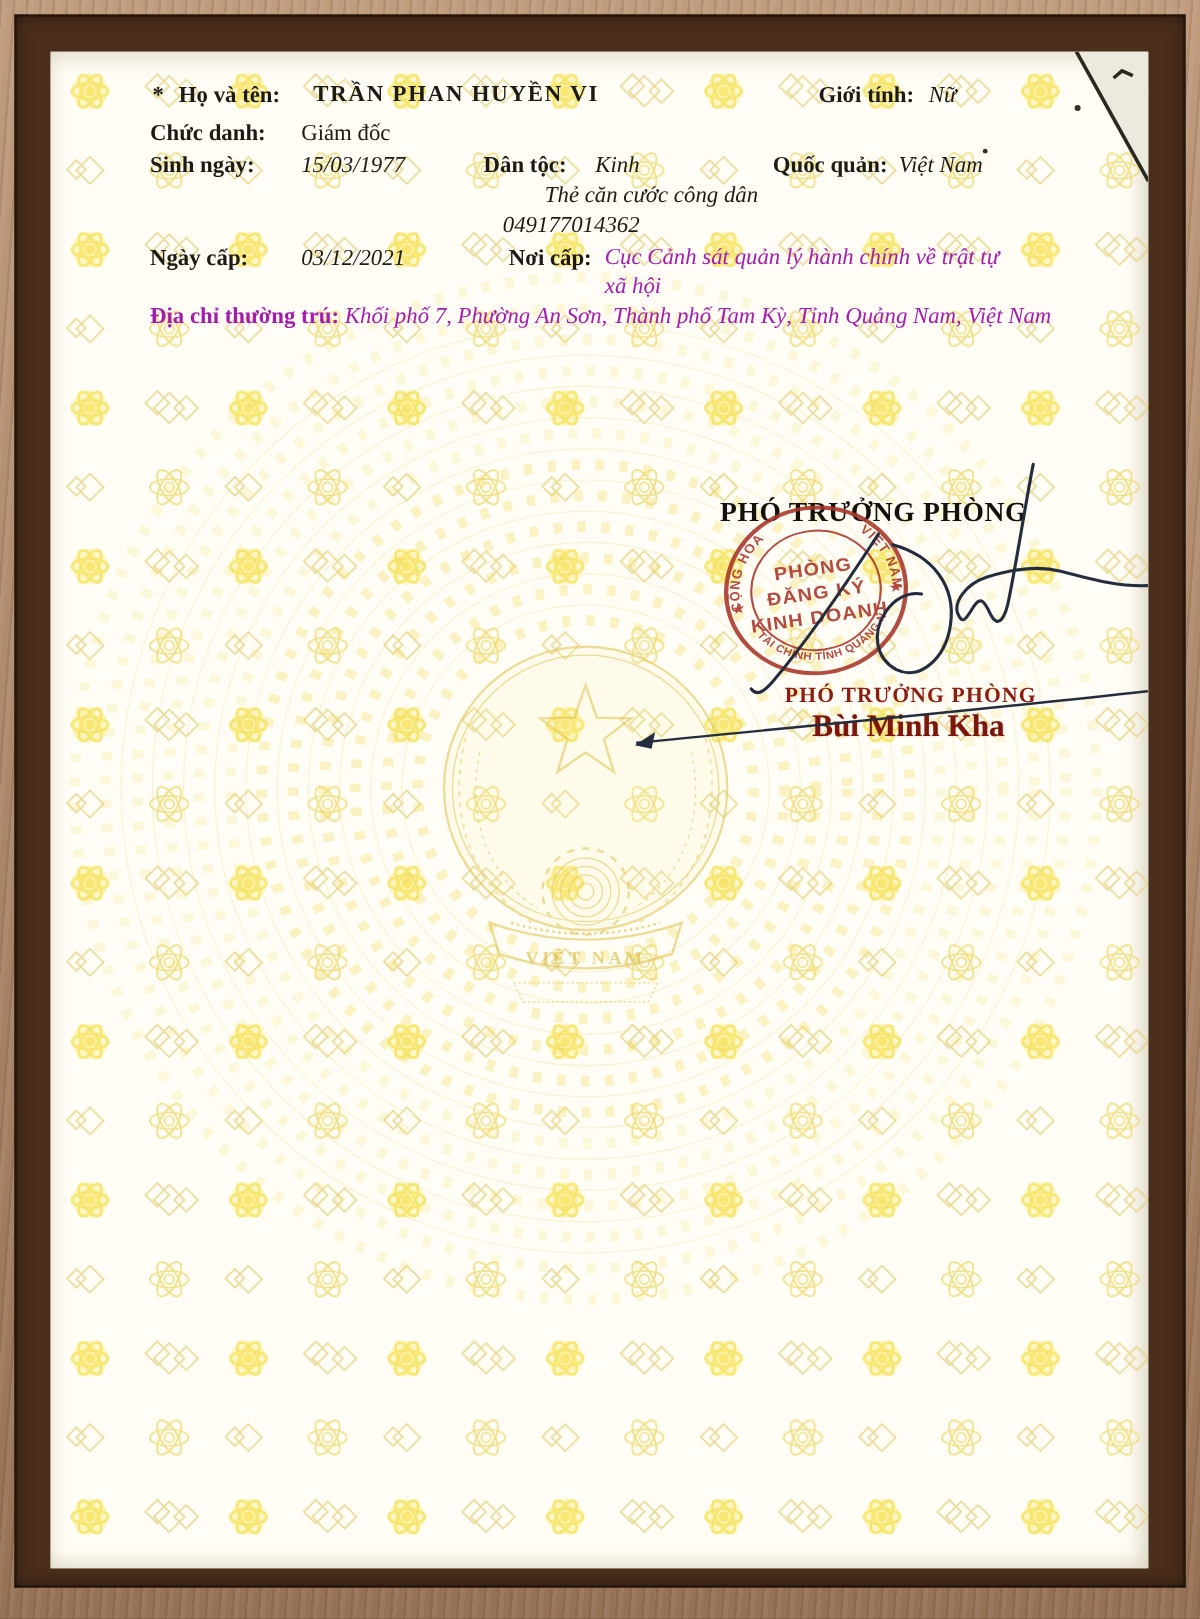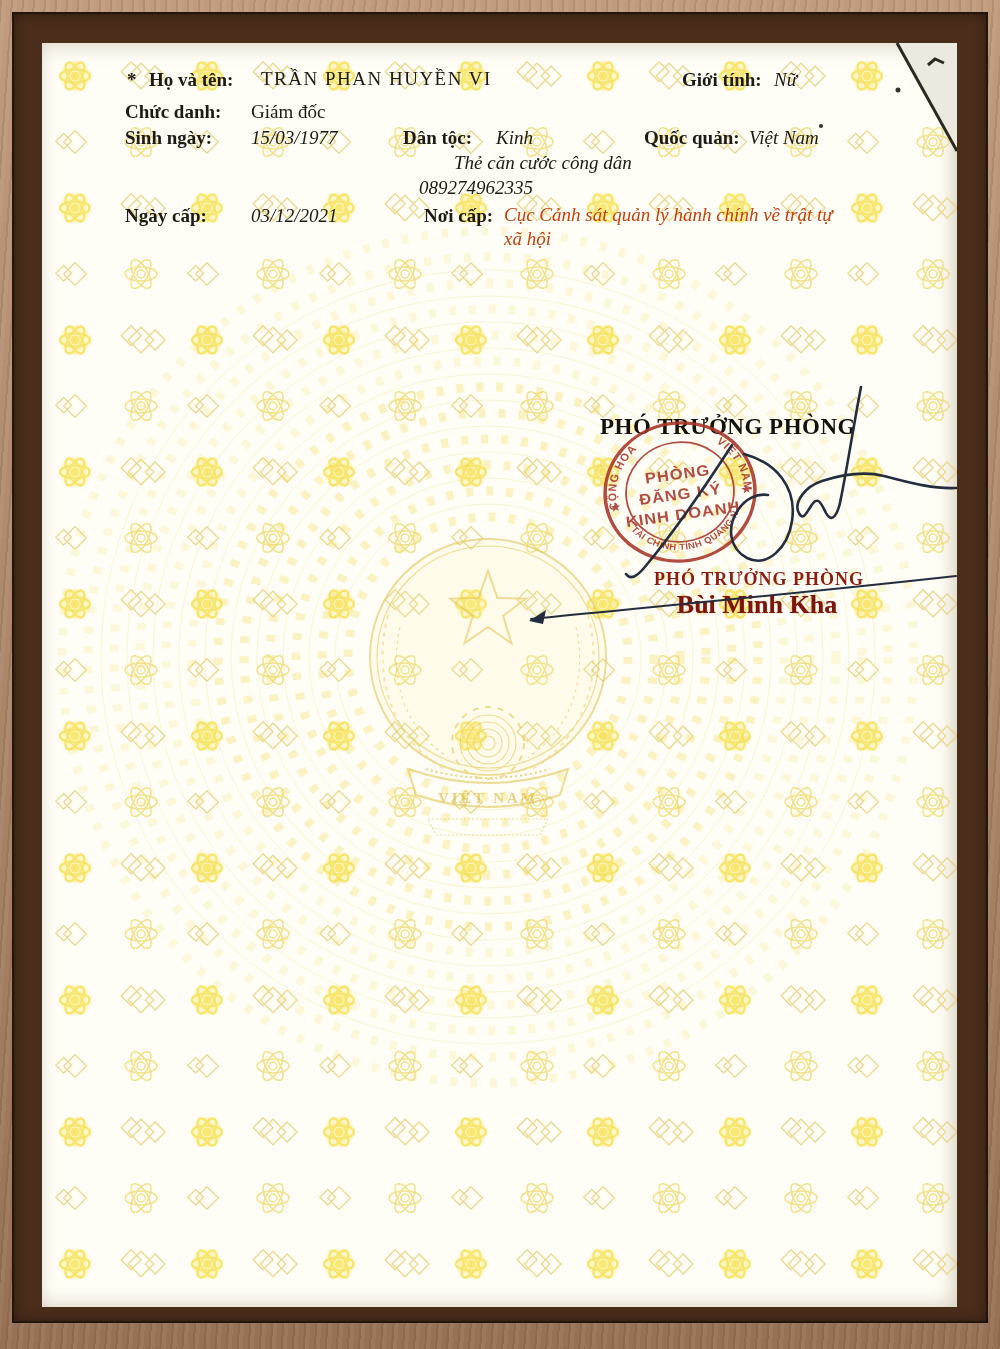--- a/index.html
+++ b/index.html
@@ -16,22 +16,22 @@
   
   .paper{position:absolute;left:42px;top:43px;width:915px;height:1264px;
     background:var(--paper);overflow:hidden;
     box-shadow:inset -9px 0 16px rgba(130,105,60,.14), inset 0 10px 16px rgba(130,105,60,.10),
                inset 0 -8px 14px rgba(130,105,60,.10);}
   svg.layer{position:absolute;left:0;top:0;width:915px;height:1264px;pointer-events:none;}
   
   .t{position:absolute;font-size:19px;color:#1d1a15;white-space:nowrap;line-height:25px;}
   .lbl{font-weight:600;}
   .val{font-style:italic;}
-  .wrapblk{position:absolute;font-size:19px;color:#c2410c;line-height:26px;white-space:normal;}
-  .name-val{letter-spacing:1.5px;font-weight:400;}
+  .wrapblk{position:absolute;font-size:19px;color:#a21caf;line-height:26px;white-space:normal;}
+  .name-val{letter-spacing:1.5px;font-weight:700;}
   .ast{font-weight:700;}
   .heading{position:absolute;width:370px;text-align:center;font-weight:700;font-size:23px;
            letter-spacing:.5px;color:#14110c;white-space:nowrap;}
   .signer-title{position:absolute;left:560px;width:314px;text-align:center;font-weight:700;
            font-size:18px;letter-spacing:1px;color:var(--signer-red);}
   .signer-name{position:absolute;left:560px;width:310px;text-align:center;font-weight:700;
            font-size:26px;color:var(--name-red);text-shadow:0 0 1px rgba(120,20,8,.5);}
   
   .pf-glow{fill:#f9ea6e;opacity:.45;}
   .pf-petal{fill:none;stroke:#f4e049;stroke-width:2.4;}
@@ -171,27 +171,31 @@
 
     <span class="t lbl" style="left:83px;top:82px">Sinh ngày:</span>
     <span class="t val" style="left:209px;top:82px">15/03/1977</span>
     <span class="t lbl" style="left:361px;top:82px">Dân tộc:</span>
     <span class="t val" style="left:454px;top:82px">Kinh</span>
     <span class="t lbl" style="left:602px;top:82px">Quốc quản:</span>
     <span class="t val" style="left:707px;top:82px">Việt Nam</span>
 
     <span class="t val" style="left:412px;top:107px">Thẻ căn cước công dân</span>
 
-    <span class="t val" style="left:377px;top:132px">089274962335</span>
+    <span class="t val" style="left:377px;top:132px">049177014362</span>
 
     <span class="t lbl" style="left:83px;top:160px">Ngày cấp:</span>
     <span class="t val" style="left:209px;top:160px">03/12/2021</span>
     <span class="t lbl" style="left:382px;top:160px">Nơi cấp:</span>
     <div class="wrapblk val" style="left:462px;top:160px;width:345px;line-height:24px">Cục Cảnh sát quản lý hành chính về trật tự xã hội</div>
 
+    <div class="wrapblk" style="left:83px;top:208px;width:770px">
+      <span class="lbl">Địa chỉ thường trú:</span>
+      <span class="val">Khối phố 7, Phường An Sơn, Thành phố Tam Kỳ, Tỉnh Quảng Nam, Việt Nam</span>
+    </div>
 
 
     <div class="heading" style="left:501px;top:371px">PHÓ TRƯỞNG PHÒNG</div>
 
     <div class="signer-title" style="top:526px">PHÓ TRƯỞNG PHÒNG</div>
     <div class="signer-name" style="top:547px">Bùi Minh Kha</div>
 
     <svg class="stamp-svg" viewBox="-95 -95 190 190">
       <g transform="rotate(-8) scale(1,0.92)">
         <circle class="st-ring" r="75" stroke-width="3.6"></circle>

